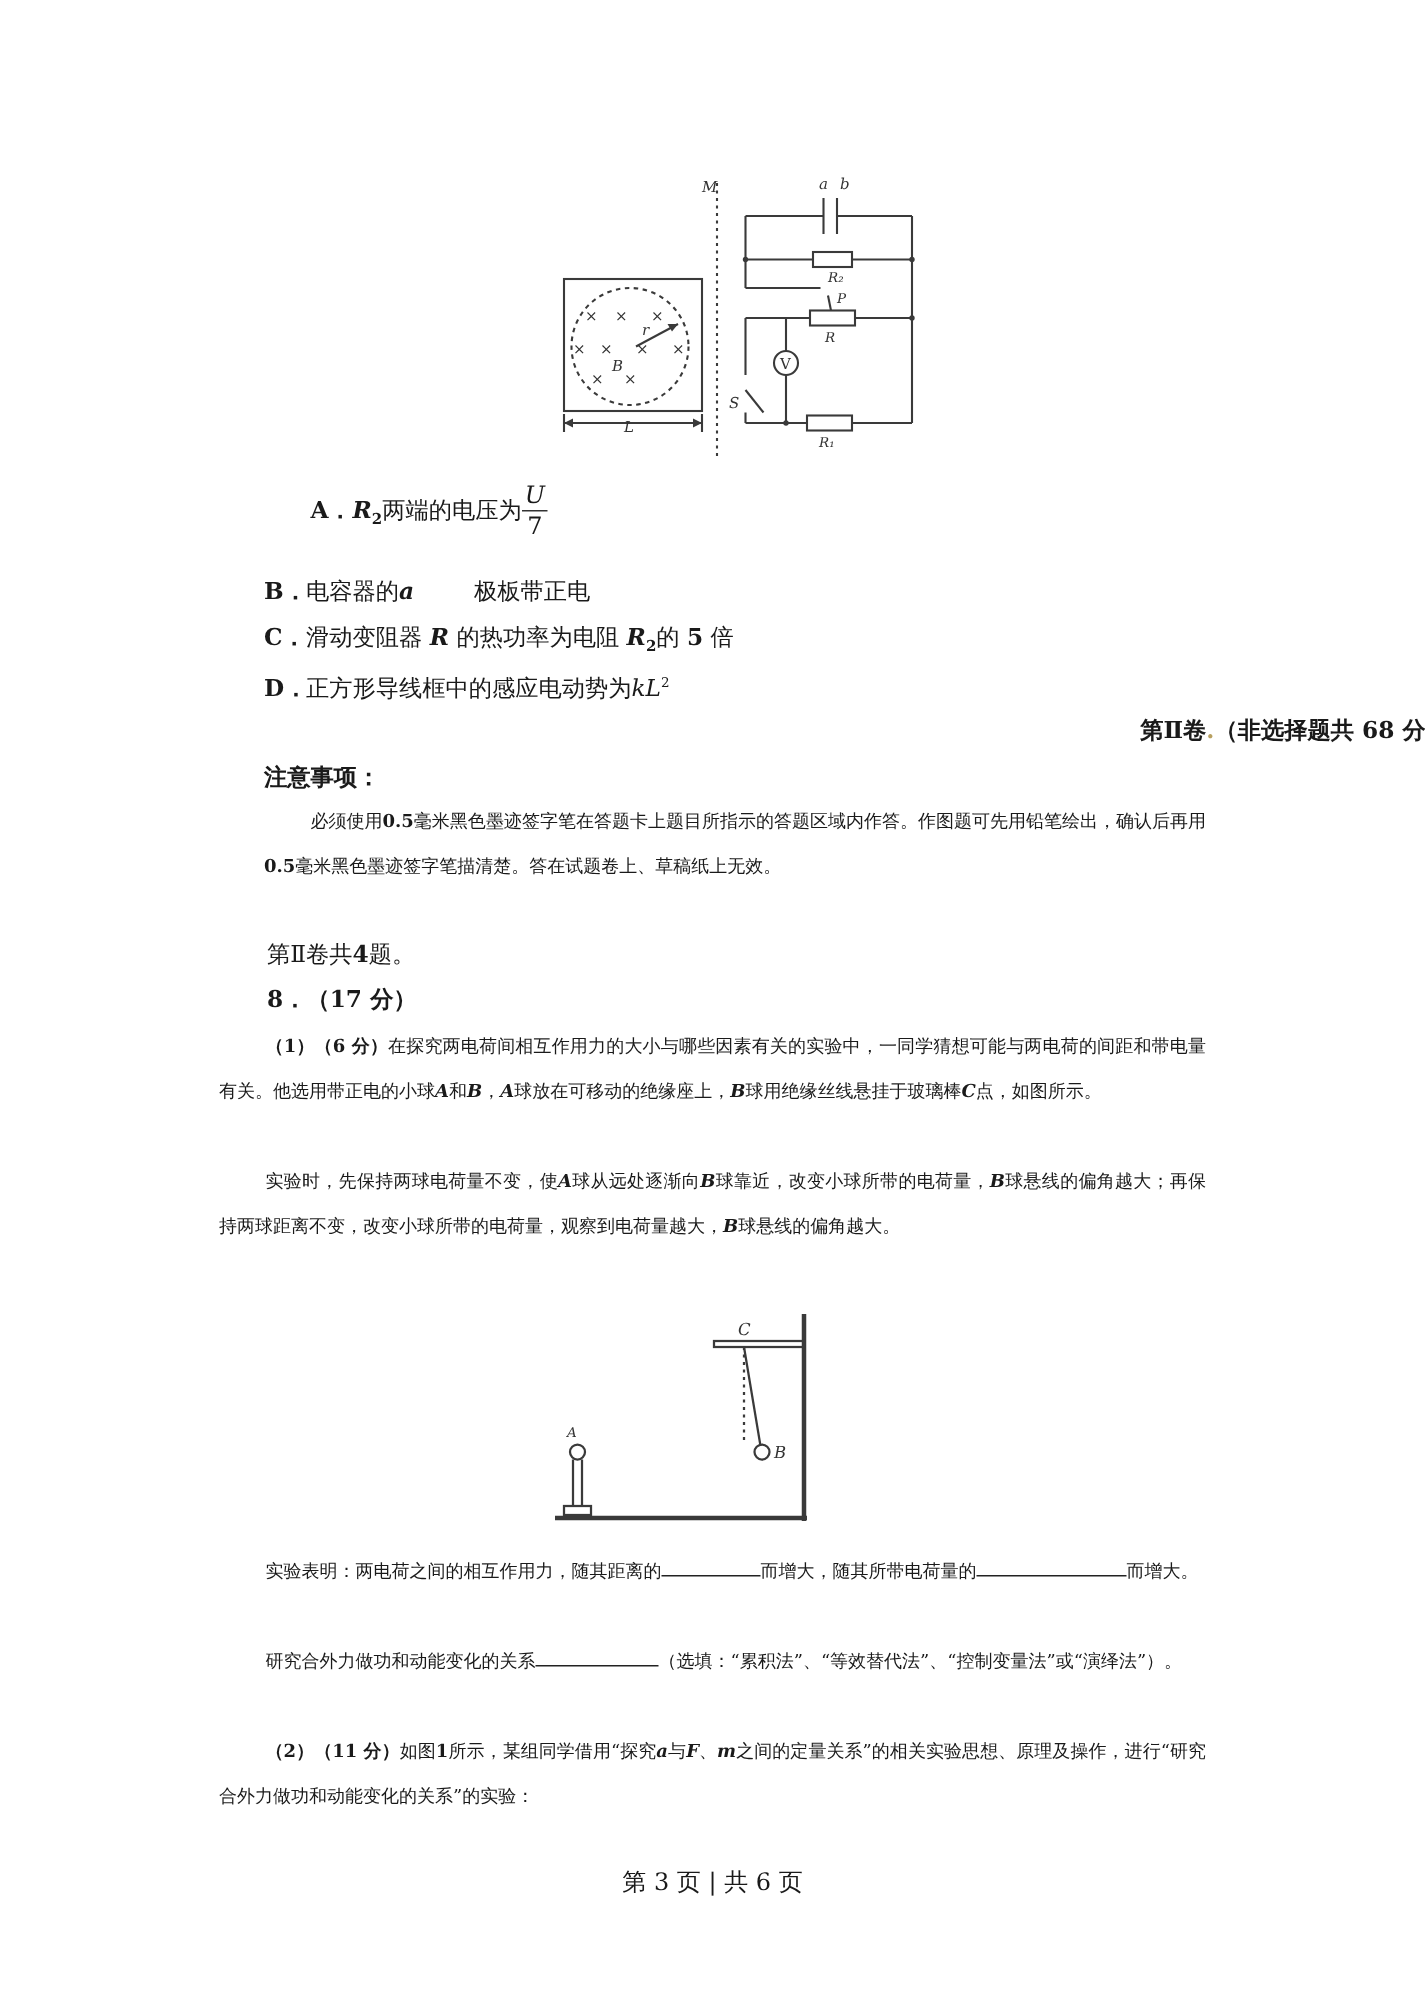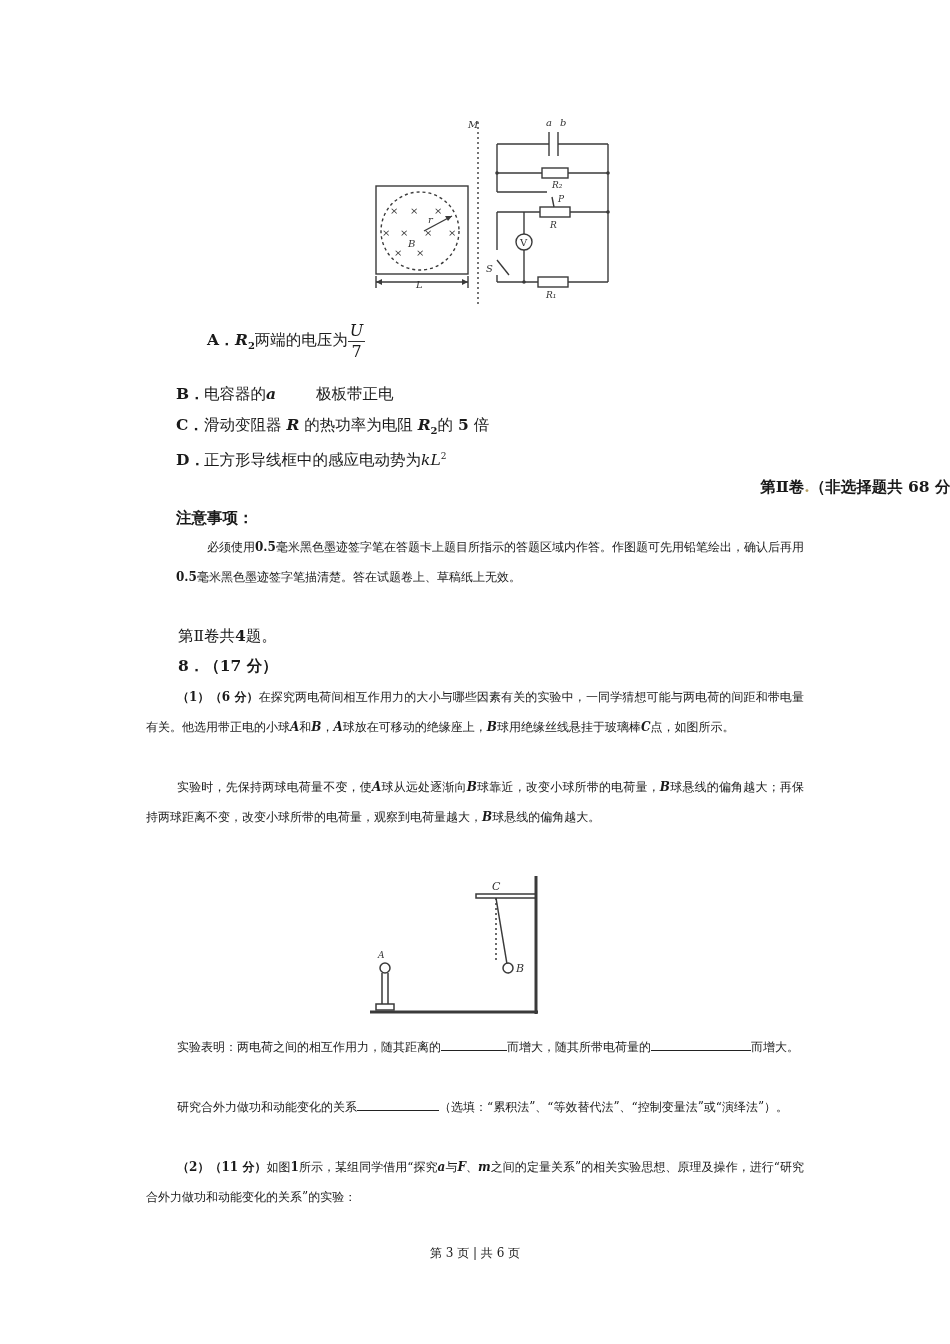--- a/index.html
+++ b/index.html
@@ -15,21 +15,21 @@
     .it { font-style: italic; }
     .bi { font-weight: bold; font-style: italic; }
     .para { position: absolute; left: 146px; width: 658px; font-size: 12px; line-height: 30px; text-align: justify; }
     .indent { text-indent: 31px; }
     .blank { display: inline-block; border-bottom: 1px solid #222; height: 16px; vertical-align: baseline; }
     .figure { position: absolute; }
     .frac { display: inline-block; vertical-align: middle; text-align: center; font-style: italic; font-family: "DejaVu Serif", serif; }
     .frac .num { display: block; border-bottom: 1px solid #333; padding: 0 2px; font-size: 16px; line-height: 20px; }
     .frac .den { display: block; font-size: 16px; line-height: 20px; font-style: normal; }
     .opt-label { font-weight: bold; display: inline-block; width: 28px; }
-    .footer { position: absolute; left: 0; width: 950px; top: 1245px; text-align: center; font-size: 12px; }
+    .footer { position: absolute; left: 0; width: 950px; top: 1245px; text-align: center; font-size: 16px; }
   </style>
 </head>
 <body>
 
 <div class="page">
 
   <div class="figure" style="left:372px; top:112px; width:248px; height:192px;">
     <svg width="248" height="192" viewBox="0 0 248 192">
       <g fill="none" stroke="#3a3a3a" stroke-width="1.4">
 

